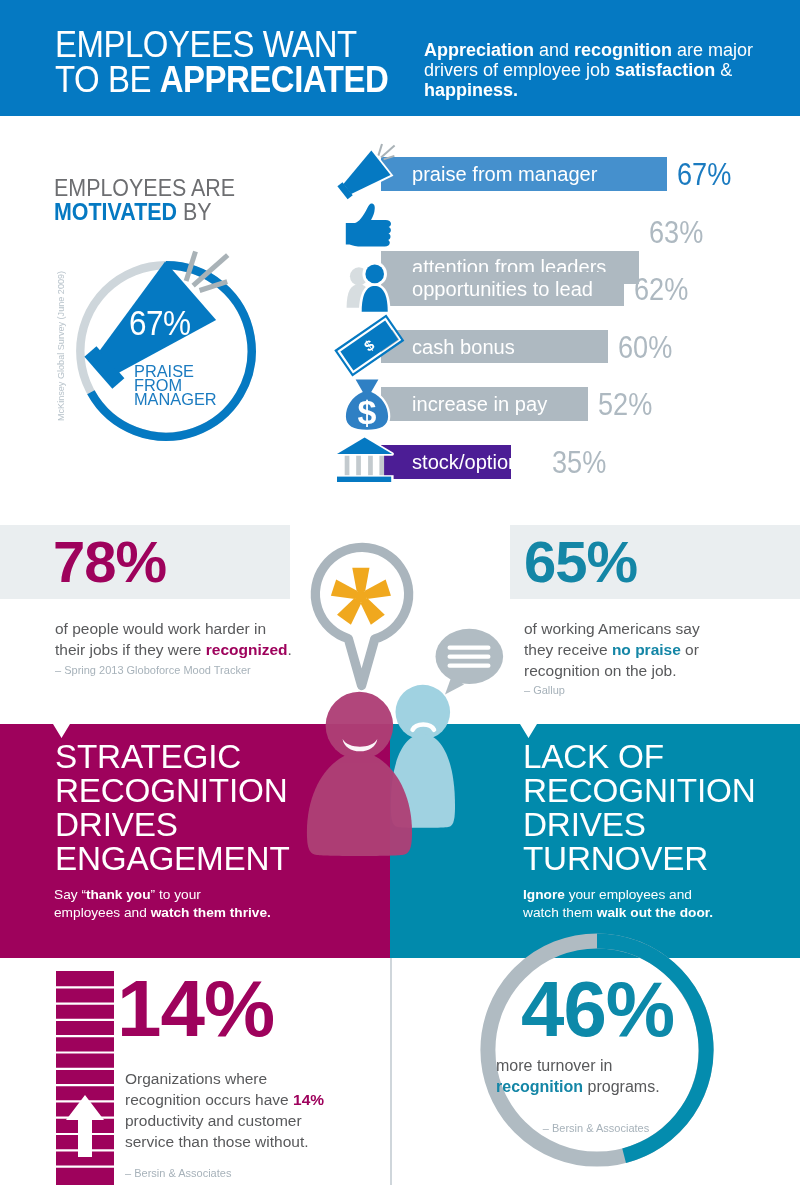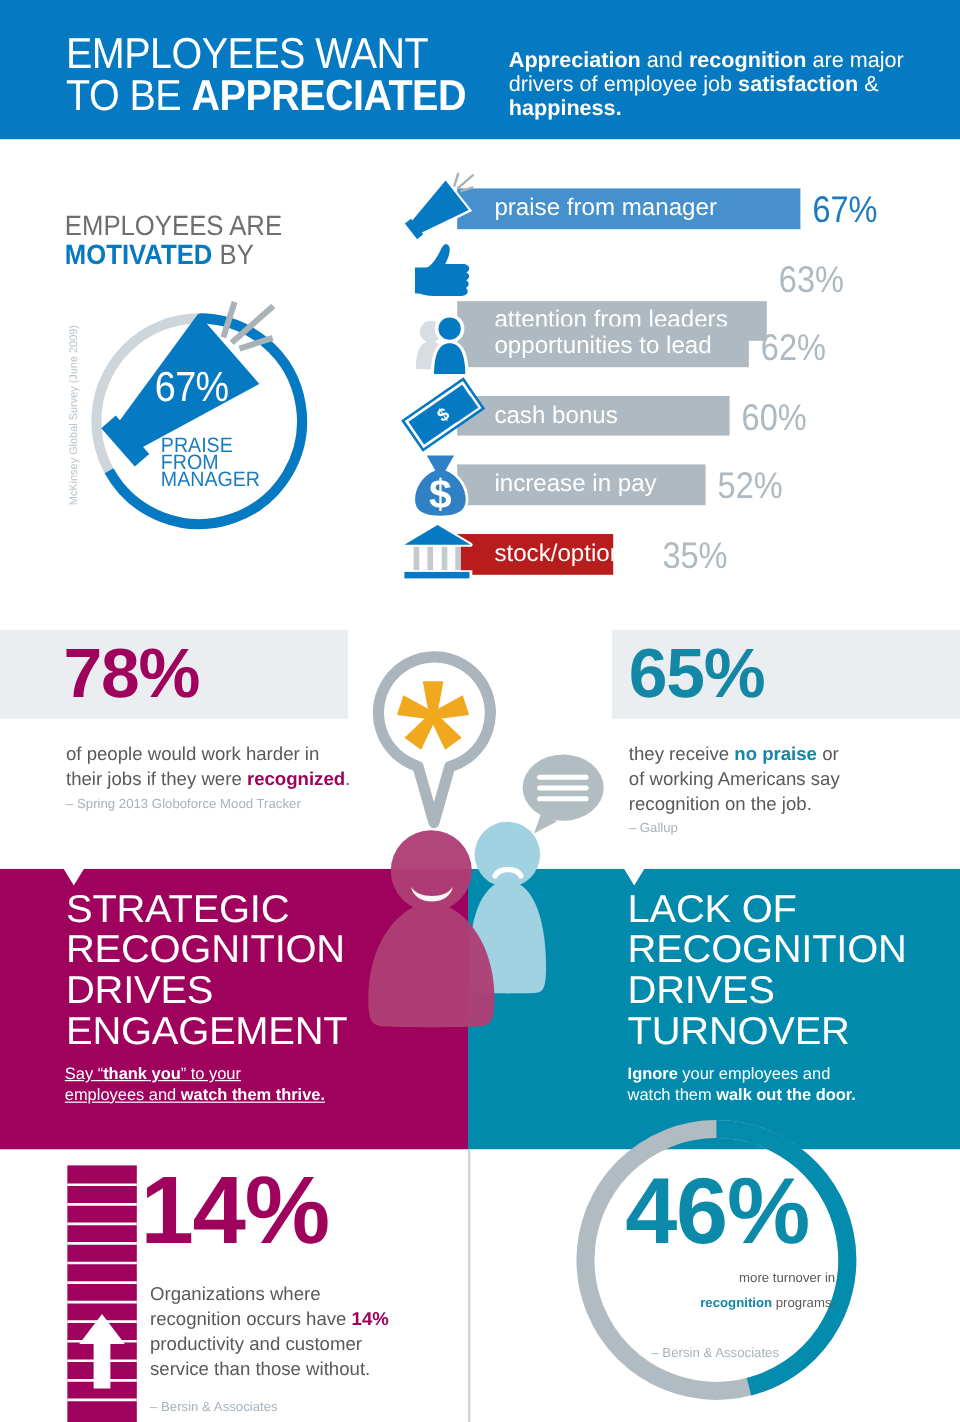--- a/index.html
+++ b/index.html
@@ -39,21 +39,21 @@
   .bignum{position:absolute;font-size:58px;font-weight:700;line-height:74px;letter-spacing:-1px;}
   .statcopy{position:absolute;font-size:15.5px;line-height:21px;color:#58595b;}
   .statsrc{position:absolute;font-size:11px;color:#a7b2ba;}
   .panel-title{position:absolute;color:#fff;font-size:32.3px;line-height:34px;font-weight:400;
       letter-spacing:-0.2px;white-space:nowrap;}
   .panel-copy{position:absolute;color:#fff;font-size:13.7px;line-height:17.8px;}
   .panel-copy b{font-weight:700;}
 
   
   #divider{left:390px;top:958px;width:2px;height:227px;background:#cfd6db;}
-  .d46copy{font-size:11px;line-height:21px;color:#58595b;text-align:right;}
+  .d46copy{font-size:16px;line-height:21px;color:#58595b;text-align:left;}
   .d46copy b{color:#1486a6;font-weight:700;}
   .d46src{font-size:11px;color:#a7b2ba;text-align:center;}
 </style>
 </head>
 <body>
 
 <div id="page">
 
   <div class="abs" id="header"></div>
   <div class="abs" id="header-title">
@@ -109,21 +109,21 @@
       </div>
       <div class="pct" style="left: 633.7px; top: 272.2px; color: rgb(174, 185, 193);">62%</div>
       <div class="bar" style="left: 381px; top: 329.8px; width: 226.5px; background: rgb(174, 185, 193);">
         <span>cash bonus</span>
       </div>
       <div class="pct" style="left: 617.7px; top: 329.8px; color: rgb(174, 185, 193);">60%</div>
       <div class="bar" style="left: 381px; top: 387.4px; width: 206.8px; background: rgb(174, 185, 193);">
         <span>increase in pay</span>
       </div>
       <div class="pct" style="left: 598px; top: 387.4px; color: rgb(174, 185, 193);">52%</div>
-      <div class="bar" style="left: 381px; top: 445px; width: 130px; background: #b91c1c;">
+      <div class="bar" style="left: 381px; top: 445px; width: 130px; background: #4c1d95;">
         <span>stock/options</span>
       </div>
       <div class="pct" style="left: 552.1px; top: 445px; color: rgb(174, 185, 193);">35%</div>
     </div>
 
   <svg class="abs" id="bar-icons" width="80" height="360" viewBox="0 0 80 360" style="left:330px;top:140px;overflow:visible">
 
     <g>
       <g stroke="#a9b2b7" stroke-width="2" stroke-linecap="butt">
         <line x1="52.0" y1="4.0" x2="48.4" y2="15.6"></line>
@@ -210,22 +210,22 @@
   <div class="abs bignum" style="left:53px;top:525px;color:#9e025c;">78%</div>
   <div class="abs statcopy" style="left:55px;top:618px;width:250px;">
     <div>of people would work harder in</div>
     <div><span>their jobs if they were </span><b style="color:#9e025c">recognized</b><span>.</span></div>
   </div>
   <div class="abs statsrc" style="left:55px;top:664px;">– Spring 2013 Globoforce Mood Tracker</div>
 
   <div class="abs statbox" style="left:510px;top:525px;width:290px;"></div>
   <div class="abs bignum" style="left:524px;top:525px;color:#1486a6;">65%</div>
   <div class="abs statcopy" style="left:524px;top:618px;width:260px;">
+    <div>of working Americans say</div>
     <div><span>they receive </span><b style="color:#1486a6">no praise</b><span> or</span></div>
-    <div>of working Americans say</div>
     <div>recognition on the job.</div>
   </div>
   <div class="abs statsrc" style="left:524px;top:684px;">– Gallup</div>
 
   <svg class="abs" id="center-art" width="230" height="420" viewBox="0 0 230 420" style="left:305px;top:525px">
 
     <g>
       <path d="M43.28 113.59 A46.65 46.65 0 1 1 69.78 113.87 L56.6 160.5 Z" fill="none" stroke="#aab5bd" stroke-width="9.3" stroke-linejoin="round" stroke-linecap="round"></path>
       <g fill="#f0a81e">
         <path d="M-4.2 -5.0 L-8.6 -28.8 L8.6 -28.8 L4.2 -5.0 Z" transform="translate(55.9,71.5)"></path>
@@ -272,21 +272,21 @@
                C81.4 66.3 73.9 71.3 64.95 71.3 C56.0 71.3 48.5 66.3 47.6 58.9 Z" fill="#fff"></path>
     </g>
   </svg>
 
   <div class="abs panel-title" style="left:55px;top:740px;width:320px;transform:scaleX(1.03);transform-origin:left top;">
     <div>STRATEGIC</div>
     <div>RECOGNITION</div>
     <div>DRIVES</div>
     <div>ENGAGEMENT</div>
   </div>
-  <div class="abs panel-copy" style="left:54px;top:886px;width:320px;text-decoration:underline;">
+  <div class="abs panel-copy" style="left:54px;top:886px;width:320px;">
     <div><span>Say “</span><b>thank you</b><span>” to your</span></div>
     <div><span>employees and </span><b>watch them thrive.</b></div>
   </div>
 
   <div class="abs panel-title" style="left:523px;top:740px;width:300px;transform:scaleX(1.03);transform-origin:left top;">
     <div>LACK OF</div>
     <div>RECOGNITION</div>
     <div>DRIVES</div>
     <div>TURNOVER</div>
   </div>

